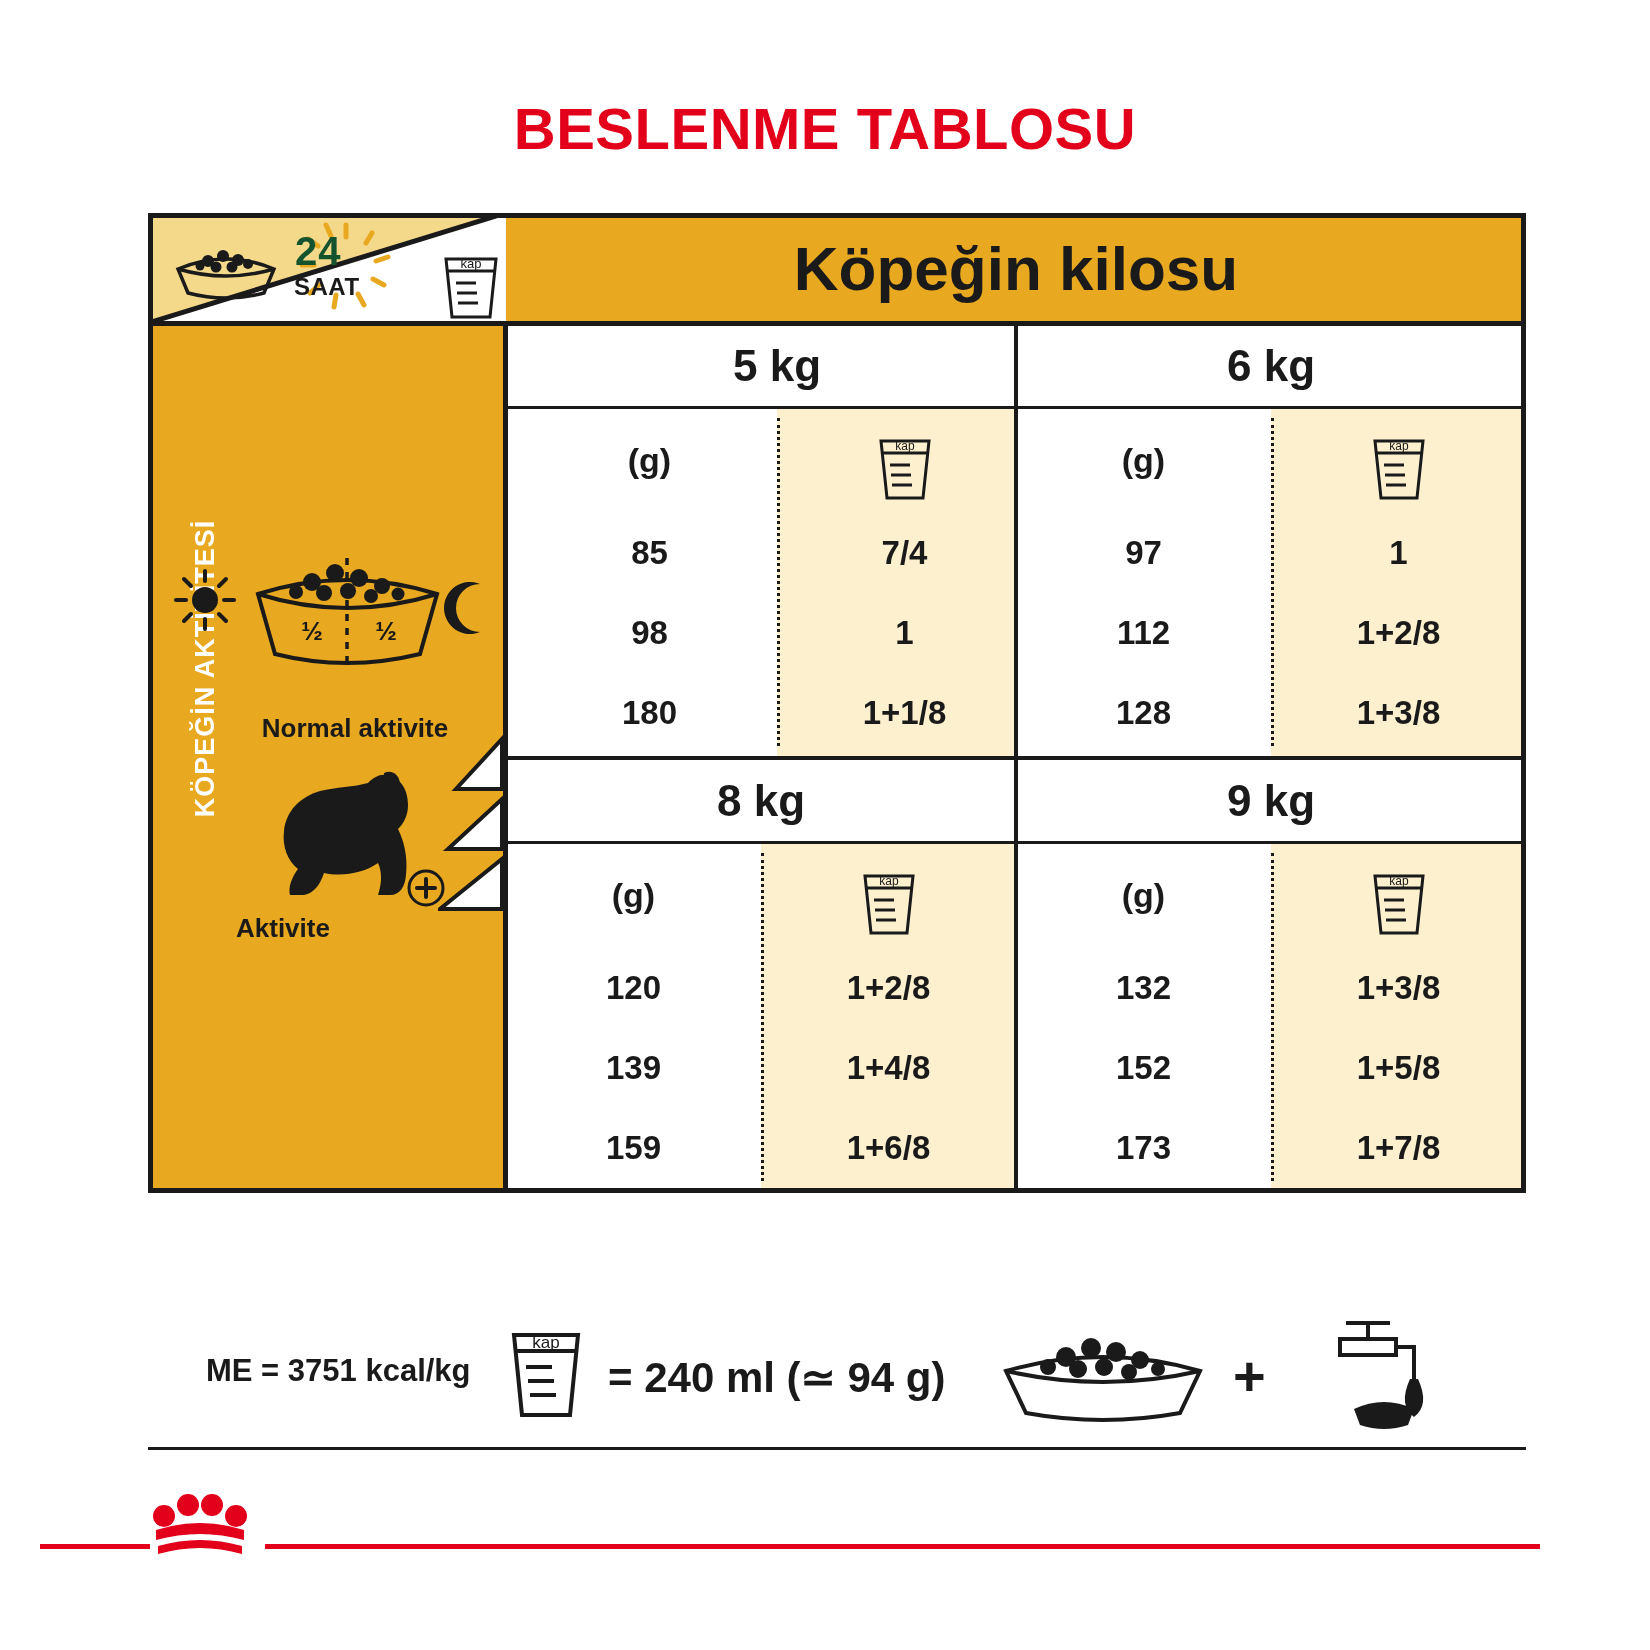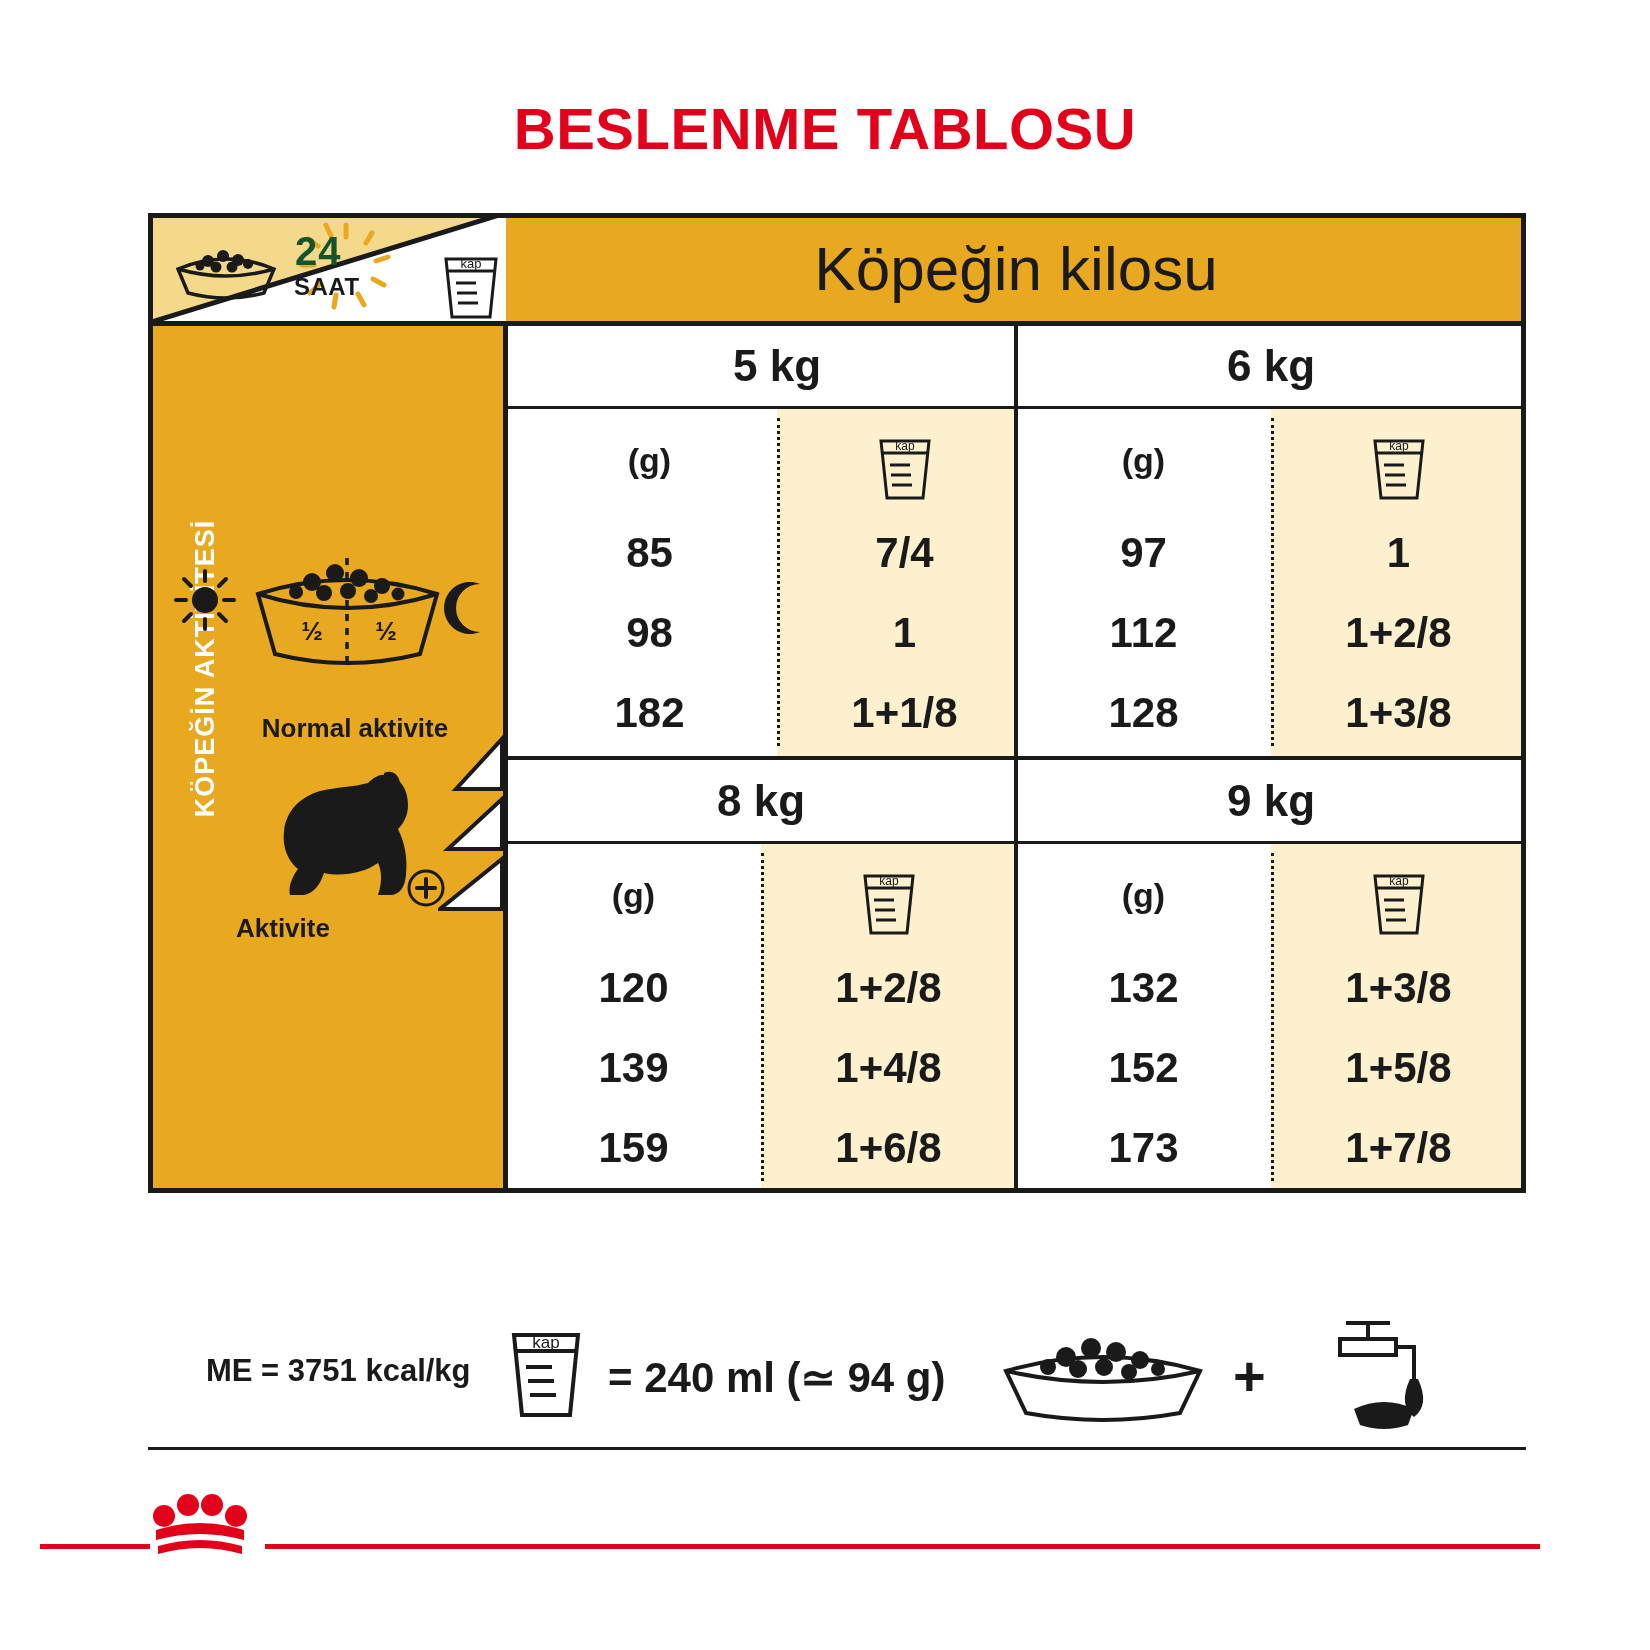--- a/index.html
+++ b/index.html
@@ -52,21 +52,21 @@
     background: #e8a820;
     box-sizing: border-box;
   }
   .header-band .htxt {
     position: absolute;
     left: 0; right: 0;
     top: 50%;
     transform: translateY(-50%);
     text-align: center;
     font-size: 62px;
-    font-weight: normal;
+    font-weight: bold;
     color: #1a1a1a;
     white-space: nowrap;
   }
 
   
   .corner {
     position: absolute;
     left: 0;
     top: 0;
     width: 358px;
@@ -288,21 +288,21 @@
   .vals {
     position: absolute;
     left: 0; right: 0;
     top: 105px;
     bottom: 0;
   }
   .vals div {
     height: 80px;
     line-height: 80px;
     text-align: center;
-    font-size: 42px;
+    font-size: 33px;
     font-weight: bold;
     color: #1a1a1a;
   }
   .dotted-div {
     position: absolute;
     left: 255px;
     top: 10px;
     bottom: 12px;
     width: 0;
     border-left: 3px dotted #1a1a1a;
@@ -538,21 +538,21 @@
       <div class="block b00">
         <div class="wt">5 kg</div>
         <div class="cols">
           <div class="col-g">
             <div class="colhead">
               <div class="gtxt">(g)</div>
             </div>
             <div class="vals">
               <div>85</div>
               <div>98</div>
-              <div>182</div>
+              <div>180</div>
             </div>
           </div>
           <div class="col-c">
             <div class="colhead">
               <svg class="cup-icon-col" viewBox="0 0 68 78">
                 <g fill="none" stroke="#1a1a1a" stroke-width="3">
                   <path d="M10 15 L16 72 L52 72 L58 15 Z"></path>
                   <line x1="11" y1="27" x2="57" y2="27"></line>
                   <line x1="19" y1="39" x2="39" y2="39"></line>
                   <line x1="20" y1="49" x2="40" y2="49"></line>

